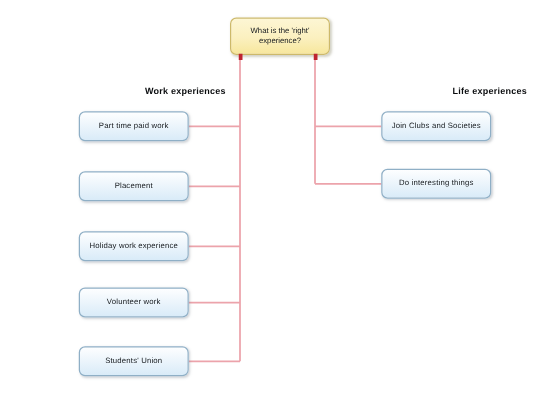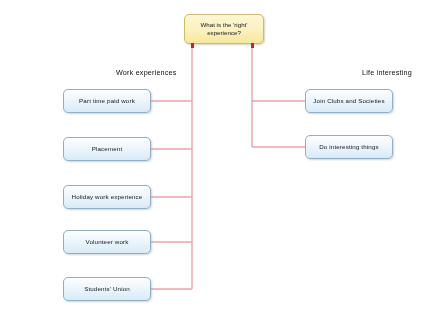--- a/index.html
+++ b/index.html
@@ -47,21 +47,21 @@
     background: linear-gradient(to bottom, #fdf6d4 0%, #fbf0bf 55%, #f7e79d 100%);
     border: 1px solid #cdb96a;
     box-shadow: 1px 1px 2px rgba(130,125,95,0.35);
     color: #14181c;
     font-size: 6.2px;
     padding: 2px 4px;
   }
   .col-header {
     position: absolute;
     font-size: 7.2px;
-    font-weight: normal;
+    font-weight: bold;
     color: #0b0d0f;
     letter-spacing: 0.2px;
     white-space: nowrap;
     padding-left: 48px;
   }
   .anchor {
     position: absolute;
     width: 3px;
     height: 5px;
     background: #bf2430;
@@ -90,21 +90,21 @@
       <line x1="252" y1="101" x2="305" y2="101" stroke="#eca3ab" stroke-width="1.4"></line>
       <line x1="252" y1="147" x2="305" y2="147" stroke="#eca3ab" stroke-width="1.4"></line>
     </svg>
 
   <div class="node node-yellow" id="root-node" style="left: 184px; top: 14px; width: 80px; height: 30px;">
     <span class="node-label">What is the 'right' experience?</span>
   </div>
 
   <div class="col-header" id="header-work" style="left: 68px; top: 68px;">Work experiences</div>
 
-  <div class="col-header" id="header-life" style="left: 314px; top: 68px;">Life interesting</div>
+  <div class="col-header" id="header-life" style="left: 314px; top: 68px;">Life experiences</div>
 
   <div id="node-layer">
       <div class="node node-blue" style="left: 63px; top: 89px; width: 88px; height: 24px;">
         <span class="node-label">Part time paid work</span>
       </div>
       <div class="node node-blue" style="left: 63px; top: 137px; width: 88px; height: 24px;">
         <span class="node-label">Placement</span>
       </div>
       <div class="node node-blue" style="left: 63px; top: 185px; width: 88px; height: 24px;">
         <span class="node-label">Holiday work experience</span>

